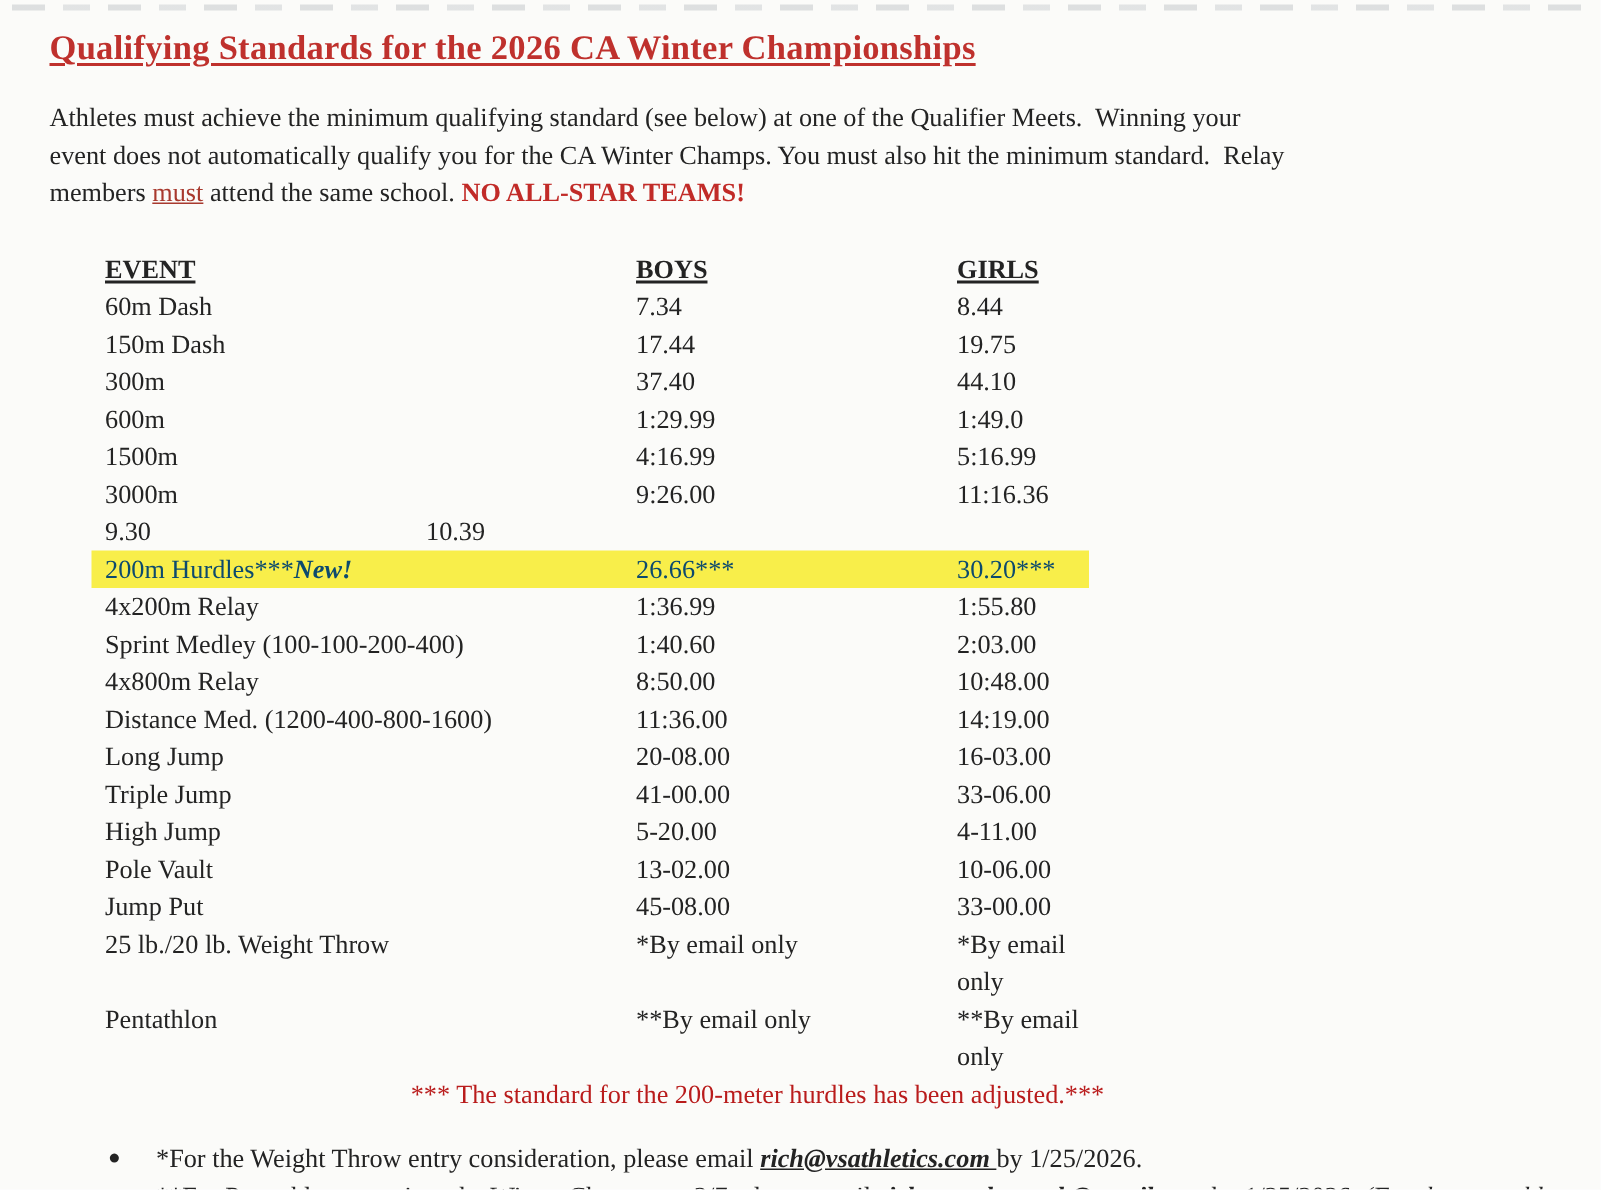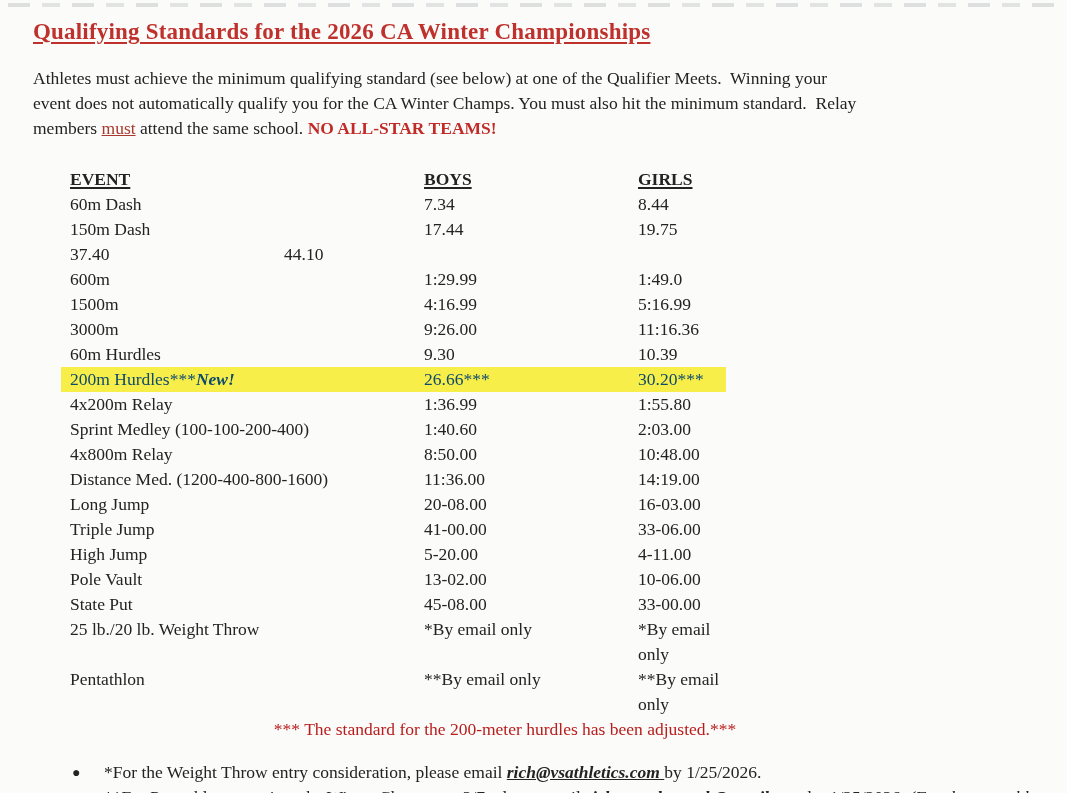--- a/index.html
+++ b/index.html
@@ -126,40 +126,40 @@
           <div class="c-event">60m Dash</div>
           <div class="c-boys">7.34</div>
           <div class="c-girls">8.44</div>
         </div>
         <div class="trow">
           <div class="c-event">150m Dash</div>
           <div class="c-boys">17.44</div>
           <div class="c-girls">19.75</div>
         </div>
         <div class="trow">
+          <div class="c-event">300m</div>
           <div class="c-boys">37.40</div>
           <div class="c-girls">44.10</div>
         </div>
         <div class="trow">
           <div class="c-event">600m</div>
           <div class="c-boys">1:29.99</div>
           <div class="c-girls">1:49.0</div>
         </div>
         <div class="trow">
           <div class="c-event">1500m</div>
           <div class="c-boys">4:16.99</div>
           <div class="c-girls">5:16.99</div>
         </div>
         <div class="trow">
           <div class="c-event">3000m</div>
           <div class="c-boys">9:26.00</div>
           <div class="c-girls">11:16.36</div>
         </div>
         <div class="trow">
-          <div class="c-event">60m Hurdles</div>
           <div class="c-boys">9.30</div>
           <div class="c-girls">10.39</div>
         </div>
         <div class="trow hl">
           <div class="c-event"><span>200m Hurdles***</span><span class="em">New!</span></div>
           <div class="c-boys">26.66***</div>
           <div class="c-girls">30.20***</div>
         </div>
         <div class="trow">
           <div class="c-event">4x200m Relay</div>
@@ -195,21 +195,21 @@
           <div class="c-event">High Jump</div>
           <div class="c-boys">5-20.00</div>
           <div class="c-girls">4-11.00</div>
         </div>
         <div class="trow">
           <div class="c-event">Pole Vault</div>
           <div class="c-boys">13-02.00</div>
           <div class="c-girls">10-06.00</div>
         </div>
         <div class="trow">
-          <div class="c-event">State Put</div>
+          <div class="c-event">Jump Put</div>
           <div class="c-boys">45-08.00</div>
           <div class="c-girls">33-00.00</div>
         </div>
         <div class="trow">
           <div class="c-event">25 lb./20 lb. Weight Throw</div>
           <div class="c-boys">*By email only</div>
           <div class="c-girls">*By email only</div>
         </div>
         <div class="trow">
           <div class="c-event">Pentathlon</div>

